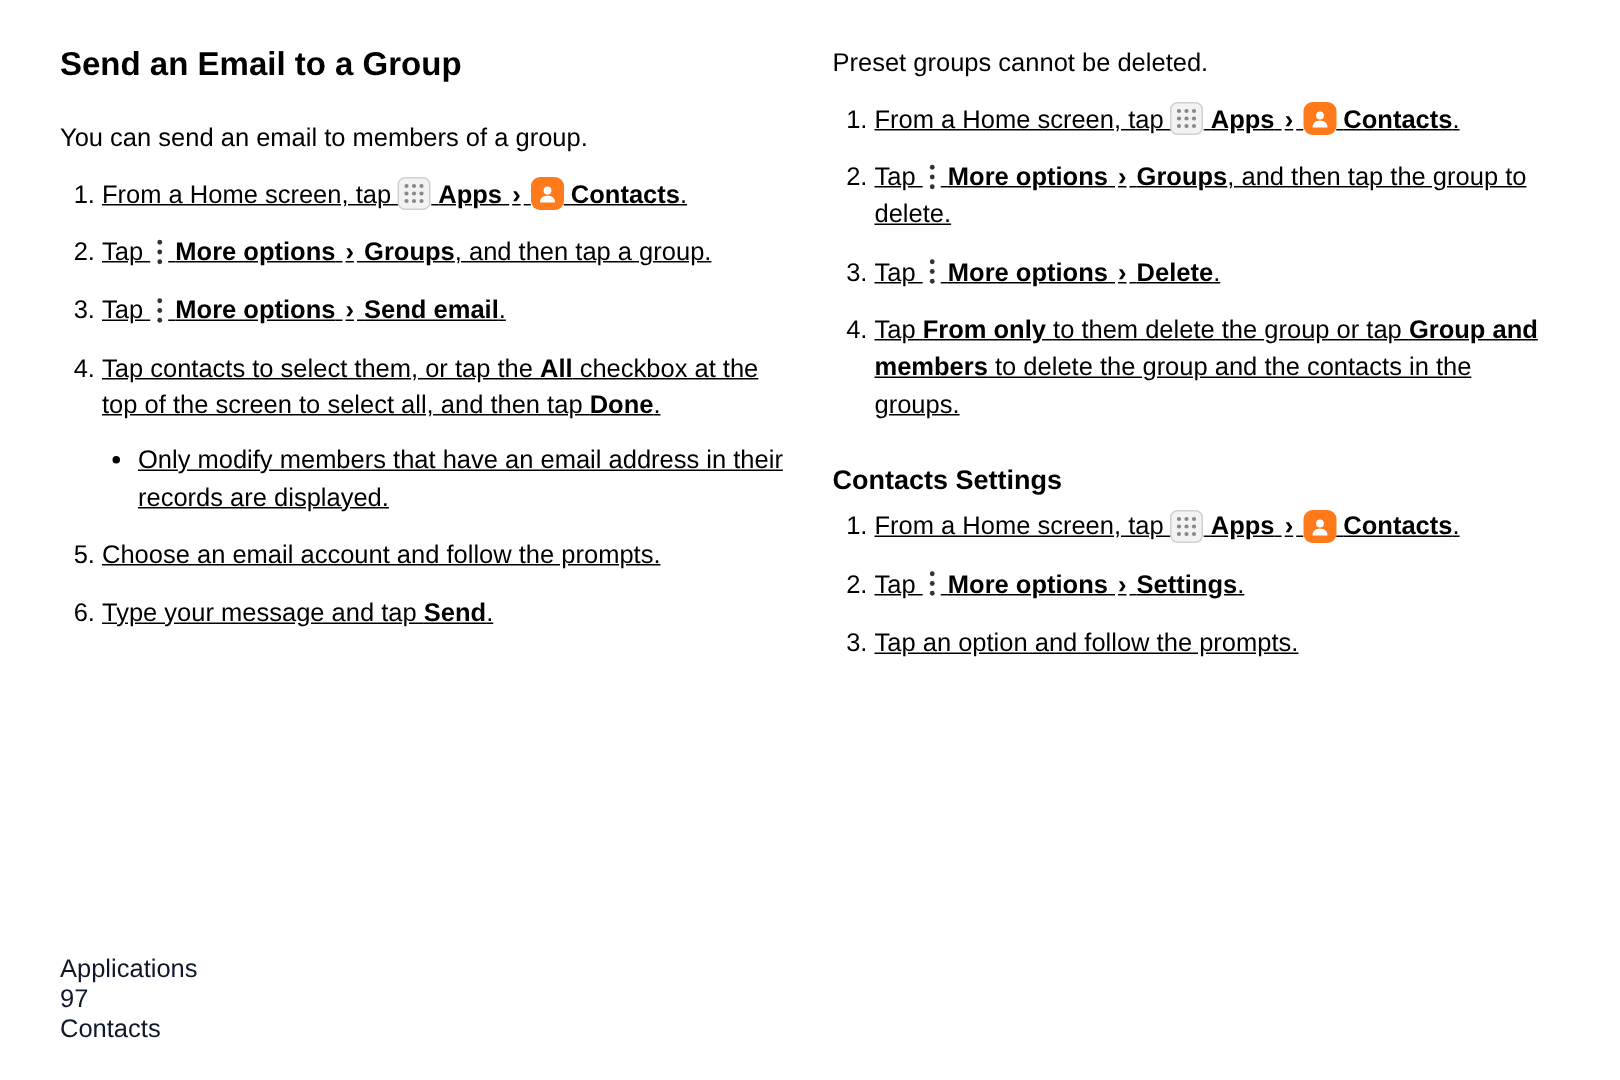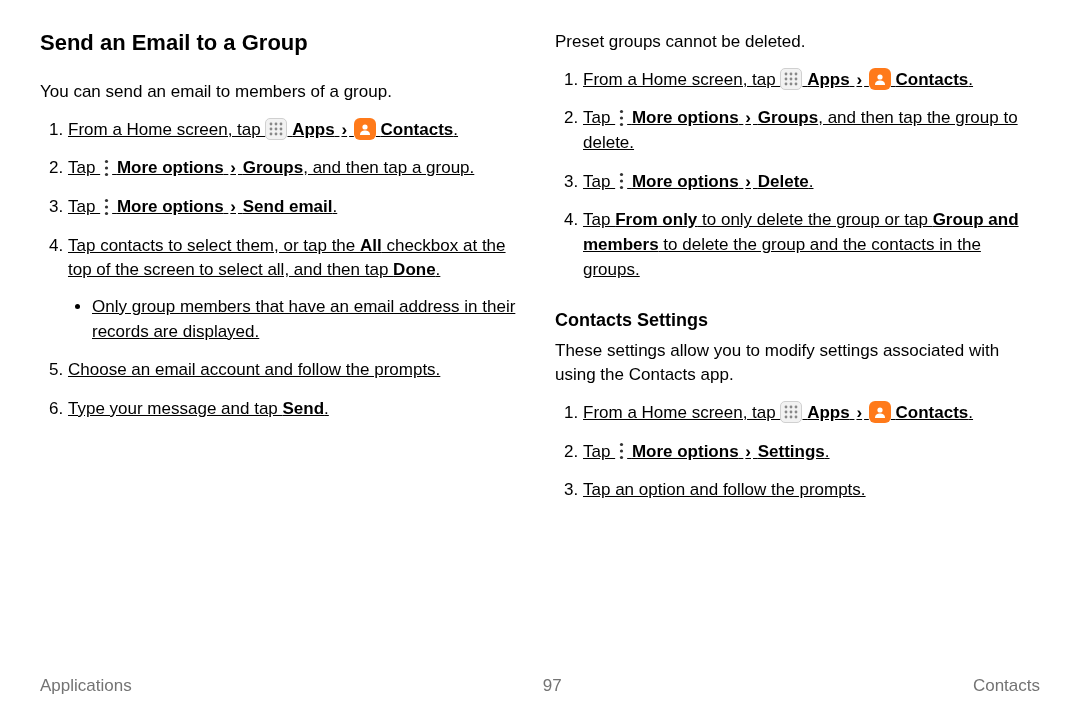--- a/index.html
+++ b/index.html
@@ -88,21 +88,22 @@
   .more-icon svg { width: 5px; height: 18px; }
 
   .footer {
     position: absolute;
     left: 40px;
     right: 40px;
     bottom: 24px;
     display: flex;
     justify-content: space-between;
     font-size: 17px;
-    color: #737373;
+    color: #0f172a;
+    flex-direction: column;
   }
 </style>
 </head>
 <body>
 
 <div class="columns">
 
   <div class="col">
     <h2 class="section-title">Send an Email to a Group</h2>
     <p class="intro">You can send an email to members of a group.</p>
@@ -162,21 +163,21 @@
               </g>
             </svg>
         </span>
         <span class="b">More options</span>
         <span class="chev b">›</span>
         <span class="b">Send email</span><span>.</span>
       </li>
       <li>
         <span>Tap contacts to select them, or tap the </span><span class="b">All</span><span> checkbox at the top of the screen to select all, and then tap </span><span class="b">Done</span><span>.</span>
         <ul class="sub">
-          <li>Only group members that have an email address in their records are displayed.</li>
+          <li>Only modify members that have an email address in their records are displayed.</li>
         </ul>
       </li>
       <li>Choose an email account and follow the prompts.</li>
       <li>
         <span>Type your message and tap </span><span class="b">Send</span><span>.</span>
       </li>
     </ol>
   </div>
 
   <div class="col">
@@ -235,26 +236,25 @@
                 <circle cx="2.5" cy="9" r="1.6"></circle>
                 <circle cx="2.5" cy="15.5" r="1.6"></circle>
               </g>
             </svg>
         </span>
         <span class="b">More options</span>
         <span class="chev b">›</span>
         <span class="b">Delete</span><span>.</span>
       </li>
       <li>
-        <span>Tap </span><span class="b">From only</span><span> to only delete the group or tap </span><span class="b">Group and members</span><span> to delete the group and the contacts in the groups.</span>
+        <span>Tap </span><span class="b">From only</span><span> to them delete the group or tap </span><span class="b">Group and members</span><span> to delete the group and the contacts in the groups.</span>
       </li>
     </ol>
 
     <h1 class="big-title">Contacts Settings</h1>
-    <p class="intro">These settings allow you to modify settings associated with using the Contacts app.</p>
     <ol>
       <li>
         <span>From a Home screen, tap </span>
         <span class="icon apps-icon">
           <svg viewBox="0 0 14 14">
               <g fill="#888">
                 <circle cx="2" cy="2" r="1.4"></circle>
                 <circle cx="7" cy="2" r="1.4"></circle>
                 <circle cx="12" cy="2" r="1.4"></circle>
                 <circle cx="2" cy="7" r="1.4"></circle>

